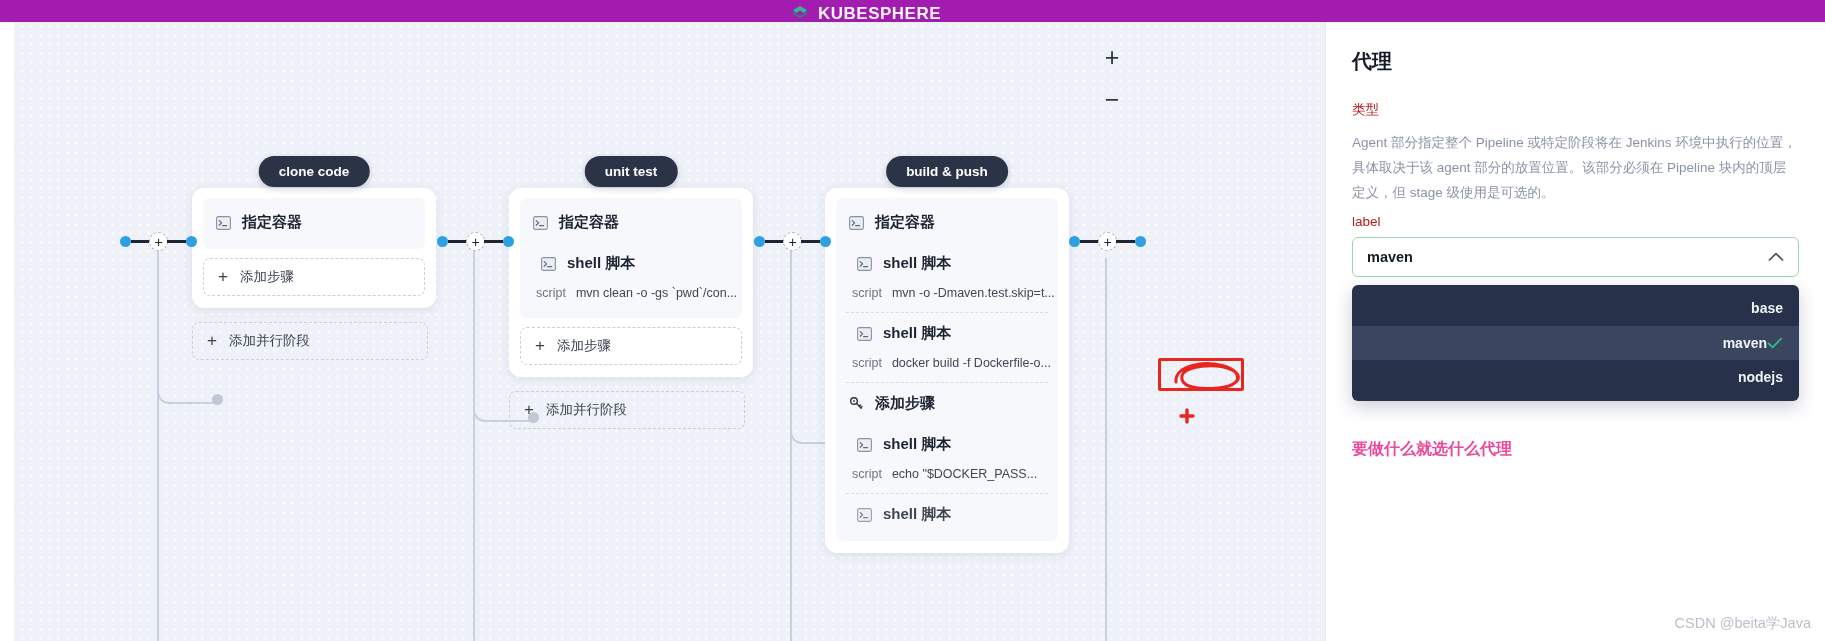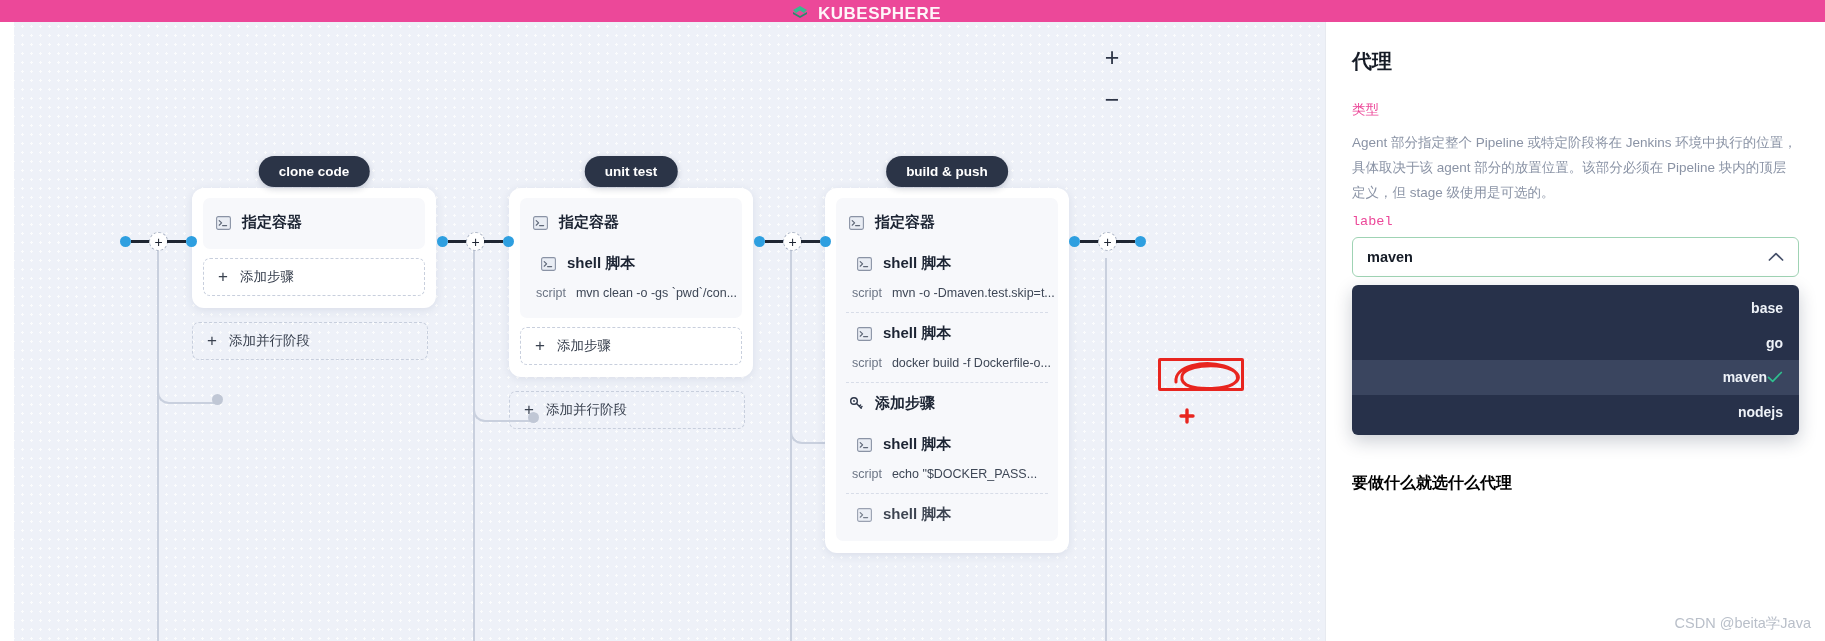--- a/index.html
+++ b/index.html
@@ -8,21 +8,21 @@
     width: 1825px; height: 641px;
     overflow: hidden;
     font-family: "Liberation Sans", "DejaVu Sans", sans-serif;
     background: #ffffff;
   }
   #root { position: relative; width: 1825px; height: 641px; overflow: hidden; }
 
   
   .topbar {
     position: absolute; top: 0; left: 0; width: 1825px; height: 22px;
-    background: #ec4899;
+    background: #a21caf;
   }
   .topbar-logo {
     position: absolute; left: 790px; top: 4px;
     display: flex; align-items: center; gap: 8px;
     color: #ffffff; font-weight: bold; font-size: 17px; letter-spacing: .5px;
     opacity: .95; white-space: nowrap;
   }
   .k8s-mark {
     width: 20px; height: 20px; position: relative; display: inline-block;
   }
@@ -157,21 +157,21 @@
     width: 500px; height: 619px;
     background: #ffffff;
     border-left: 1px solid #e7eaf0;
     padding: 26px 26px 0 26px;
   }
   .panel-title {
     font-size: 20px; font-weight: bold; color: #151b26;
     margin-bottom: 26px;
   }
   .field-label {
-    font-size: 13.5px; color: #ec4899; margin-bottom: 8px; font-family: Liberation Mono, monospace;
+    font-size: 13.5px; color: #b91c1c; margin-bottom: 8px;
   }
   .select-box {
     position: relative;
     height: 40px; border: 1px solid #d6dbe4; border-radius: 6px;
     display: flex; align-items: center; padding: 0 14px;
     font-size: 14.5px; font-weight: bold; color: #151b26;
     cursor: pointer; background: #ffffff;
   }
   .select-box.open { border-color: #9fd3b4; }
   .chev {
@@ -194,21 +194,21 @@
   .dd-item {
     display: flex; align-items: center; justify-content: flex-end;
     height: 34.5px; padding: 0 16px;
     color: #eef2f8; font-size: 14px; font-weight: bold;
     cursor: pointer;
   }
   .dd-item.selected { background: #3a455f; }
   .dd-check { color: #2fbf8f; font-size: 16px; font-weight: bold; }
   .note-red {
     margin-top: 38px;
-    color: #000000; font-size: 16px; font-weight: bold;
+    color: #ec4899; font-size: 16px; font-weight: bold;
   }
 
   
   .anno-rect {
     position: absolute;
     border: 3px solid #e8251f;
     border-radius: 2px;
     z-index: 20; pointer-events: none;
   }
   .anno-svg { position: absolute; z-index: 21; pointer-events: none; }
@@ -452,23 +452,20 @@
         <svg width="16" height="10" viewBox="0 0 16 10">
             <path d="M1.4 8 L8 1.6 L14.6 8" fill="none" stroke="#46506a" stroke-width="1.7" stroke-linecap="round" stroke-linejoin="round"></path>
           </svg>
       </span>
     </div>
 
     <div class="dropdown">
       <div class="dd-item">
         <span>base</span>
       </div>
-      <div class="dd-item">
-        <span>go</span>
-      </div>
       <div class="dd-item selected">
         <span>maven</span>
         <span class="dd-check icn">
           <svg width="16" height="12" viewBox="0 0 16 12">
               <path d="M1.5 6.3 L5.7 10.3 L14.3 1.5" fill="none" stroke="#2fbf8f" stroke-width="1.7" stroke-linecap="round" stroke-linejoin="round"></path>
             </svg>
         </span>
       </div>
       <div class="dd-item">
         <span>nodejs</span>

